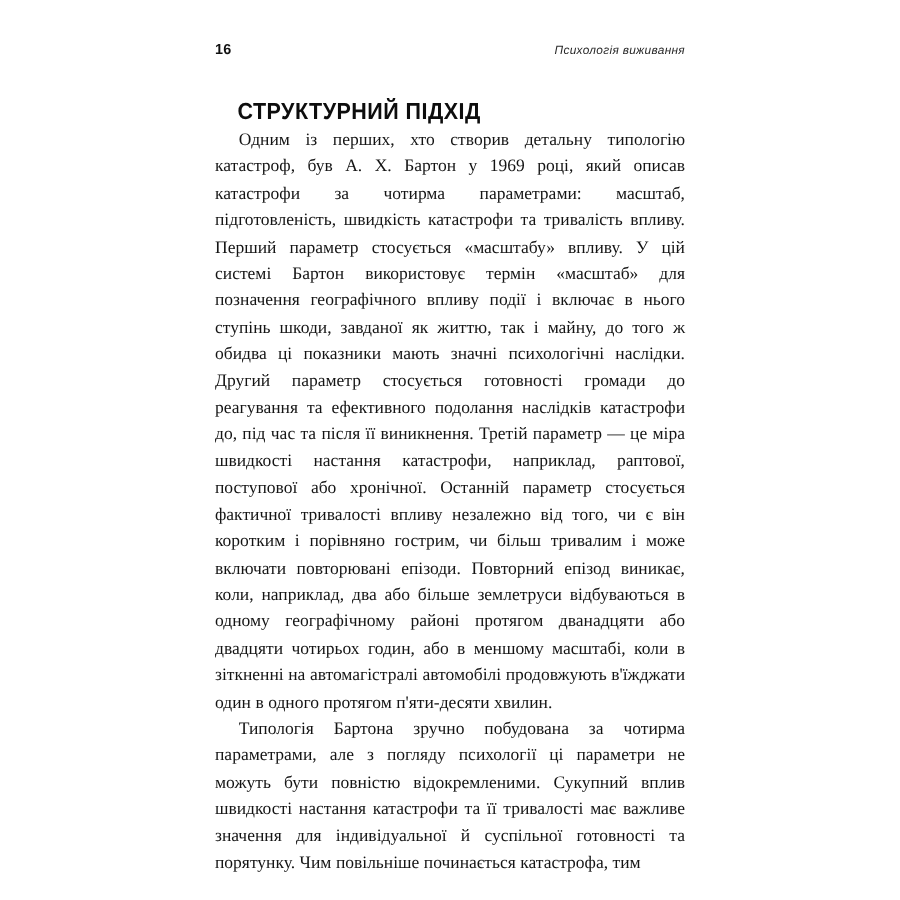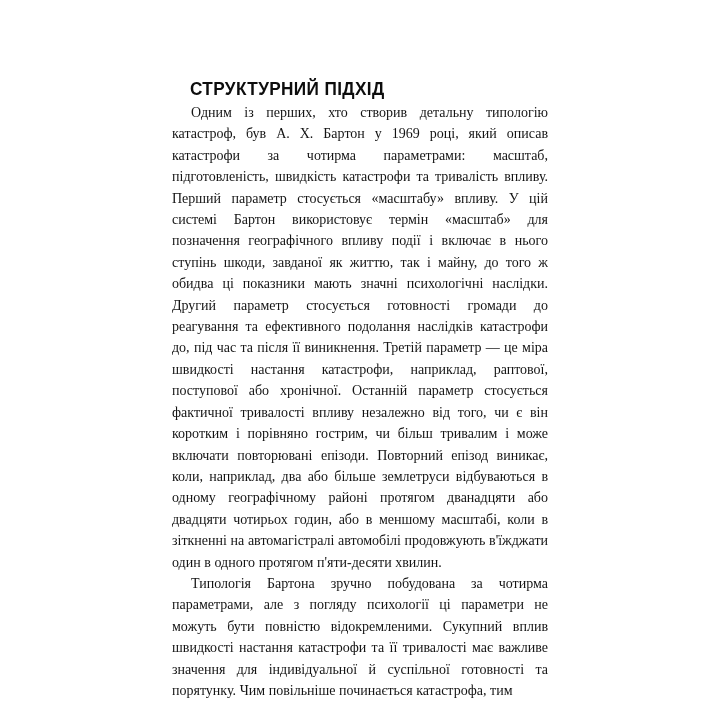--- a/index.html
+++ b/index.html
@@ -91,20 +91,24 @@
   }
   .textblock p + p {
     margin-top: 0;
   }
 </style>
 </head>
 <body>
 
 <div class="page">
 
+  <div class="running-head">
+    <span class="folio">16</span>
+    <span class="running-title">Психологія виживання</span>
+  </div>
 
   <h1 class="section-title">СТРУКТУРНИЙ ПІДХІД</h1>
 
   <div class="textblock">
     <p>Одним із перших, хто створив детальну типологію катастроф, був А. Х. Бартон у 1969 році, який описав катастрофи за чотирма параметрами: масштаб, підготовленість, швидкість катастрофи та тривалість впливу. Перший параметр стосується «масштабу» впливу. У цій системі Бартон використовує термін «масштаб» для позначення географічного впливу події і включає в нього ступінь шкоди, завданої як життю, так і майну, до того ж обидва ці показники мають значні психологічні наслідки. Другий параметр стосується готовності громади до реагування та ефективного подолання наслідків катастрофи до, під час та після її виникнення. Третій параметр — це міра швидкості настання катастрофи, наприклад, раптової, поступової або хронічної. Останній параметр стосується фактичної тривалості впливу незалежно від того, чи є він коротким і порівняно гострим, чи більш тривалим і може включати повторювані епізоди. Повторний епізод виникає, коли, наприклад, два або більше землетруси відбуваються в одному географічному районі протягом дванадцяти або двадцяти чотирьох годин, або в меншому масштабі, коли в зіткненні на автомагістралі автомобілі продовжують в'їжджати один в одного протягом п'яти-десяти хвилин.</p>
     <p>Типологія Бартона зручно побудована за чотирма параметрами, але з погляду психології ці параметри не можуть бути повністю відокремленими. Сукупний вплив швидкості настання катастрофи та її тривалості має важливе значення для індивідуальної й суспільної готовності та порятунку. Чим повільніше починається катастрофа, тим</p>
   </div>
 
 </div>
 

